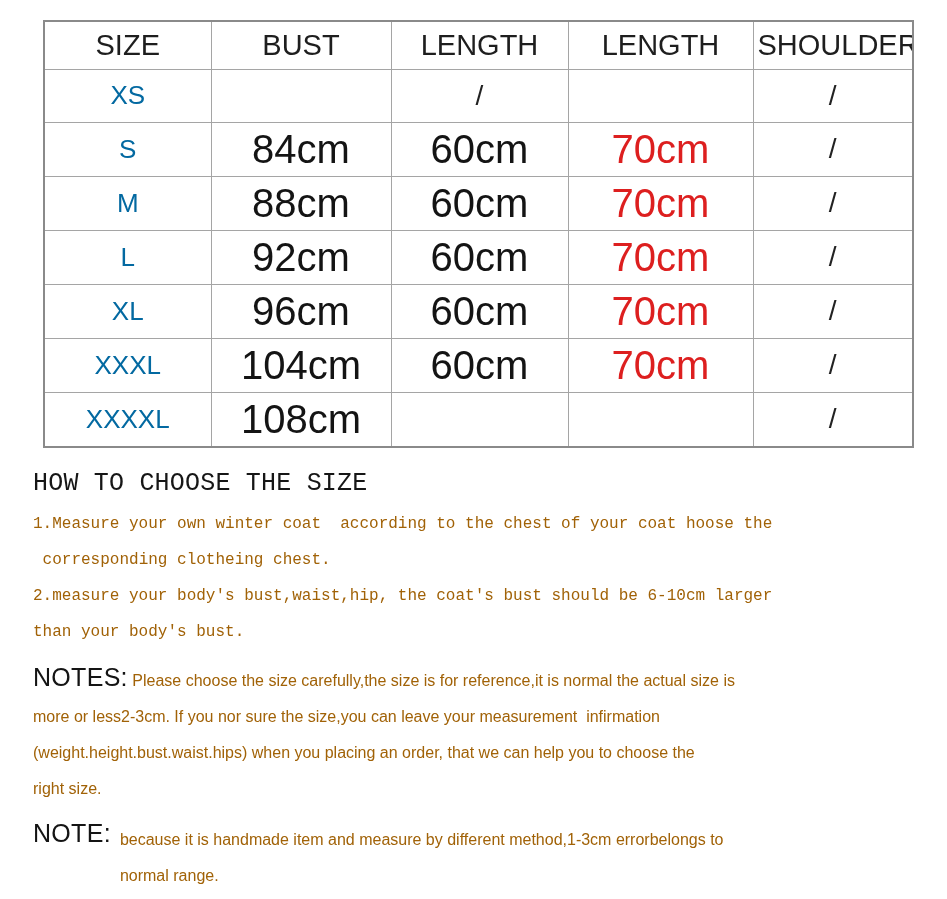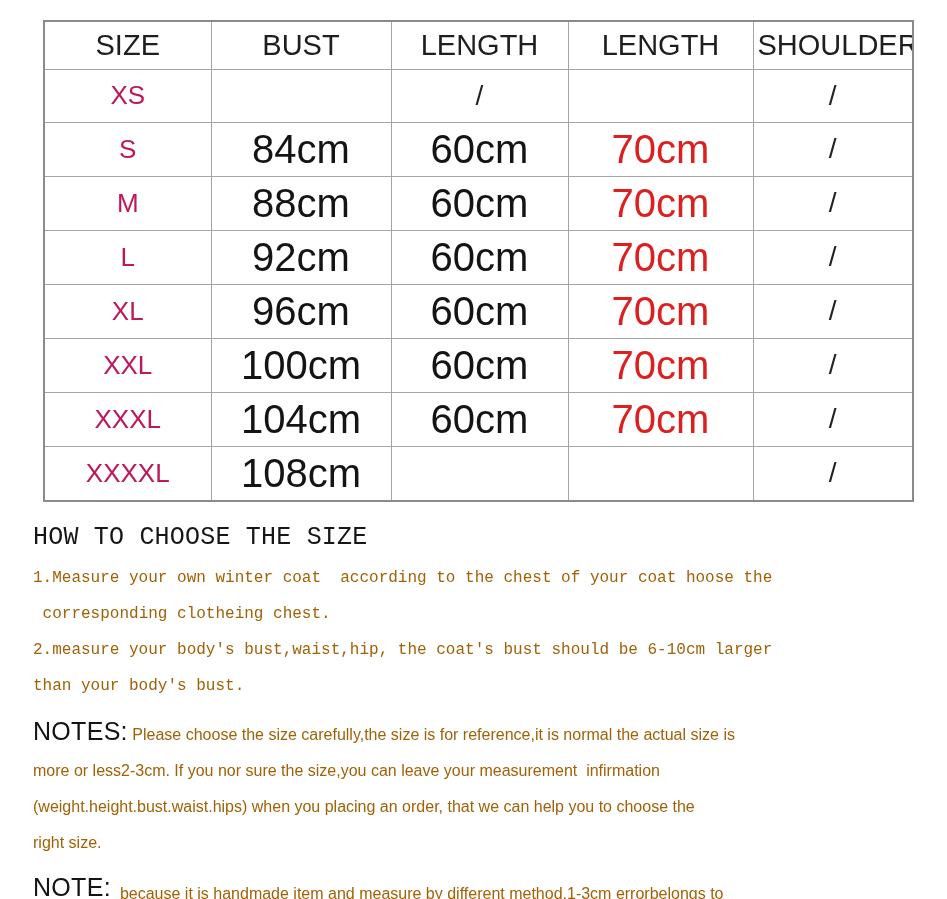--- a/index.html
+++ b/index.html
@@ -29,21 +29,21 @@
     border:2px solid #8a8a8a;
   }
   .size-table th, .size-table td {
     border:1px solid #a5a5a5;
     text-align:center; vertical-align:middle; padding:4px;
     overflow:hidden; white-space:nowrap;
   }
   .size-table thead tr { height:48px; }
   .size-table tbody tr { height:53px; }
   .size-table th { font-size:29px; font-weight:400; color:#1e1e1e; }
-  td.size-label { font-size:26px; color:#be185d; }
+  td.size-label { font-size:26px; color:#0369a1; }
   td.val { font-size:40px; color:#141414;margin-left:11px; }
   td.slash { font-size:28px; color:#222; }
   td.red { color:var(--red, #dd1f1f); }
 
   
   .text-col { margin:0 26px 0 33px;font-family:Liberation Mono, monospace; }
   .section-heading {
     font-size:25px; font-weight:400; color:#161616;
     margin:21px 0 8px 0; letter-spacing:0.2px;
   }
@@ -114,27 +114,20 @@
         <td class="slash">/</td>
       </tr>
       <tr>
         <td class="size-label">XL</td>
         <td class="val">96cm</td>
         <td class="val">60cm</td>
         <td class="val red">70cm</td>
         <td class="slash">/</td>
       </tr>
       <tr>
-        <td class="size-label">XXL</td>
-        <td class="val">100cm</td>
-        <td class="val">60cm</td>
-        <td class="val red">70cm</td>
-        <td class="slash">/</td>
-      </tr>
-      <tr>
         <td class="size-label">XXXL</td>
         <td class="val">104cm</td>
         <td class="val">60cm</td>
         <td class="val red">70cm</td>
         <td class="slash">/</td>
       </tr>
       <tr>
         <td class="size-label">XXXXL</td>
         <td class="val">108cm</td>
         <td class="val"></td>

